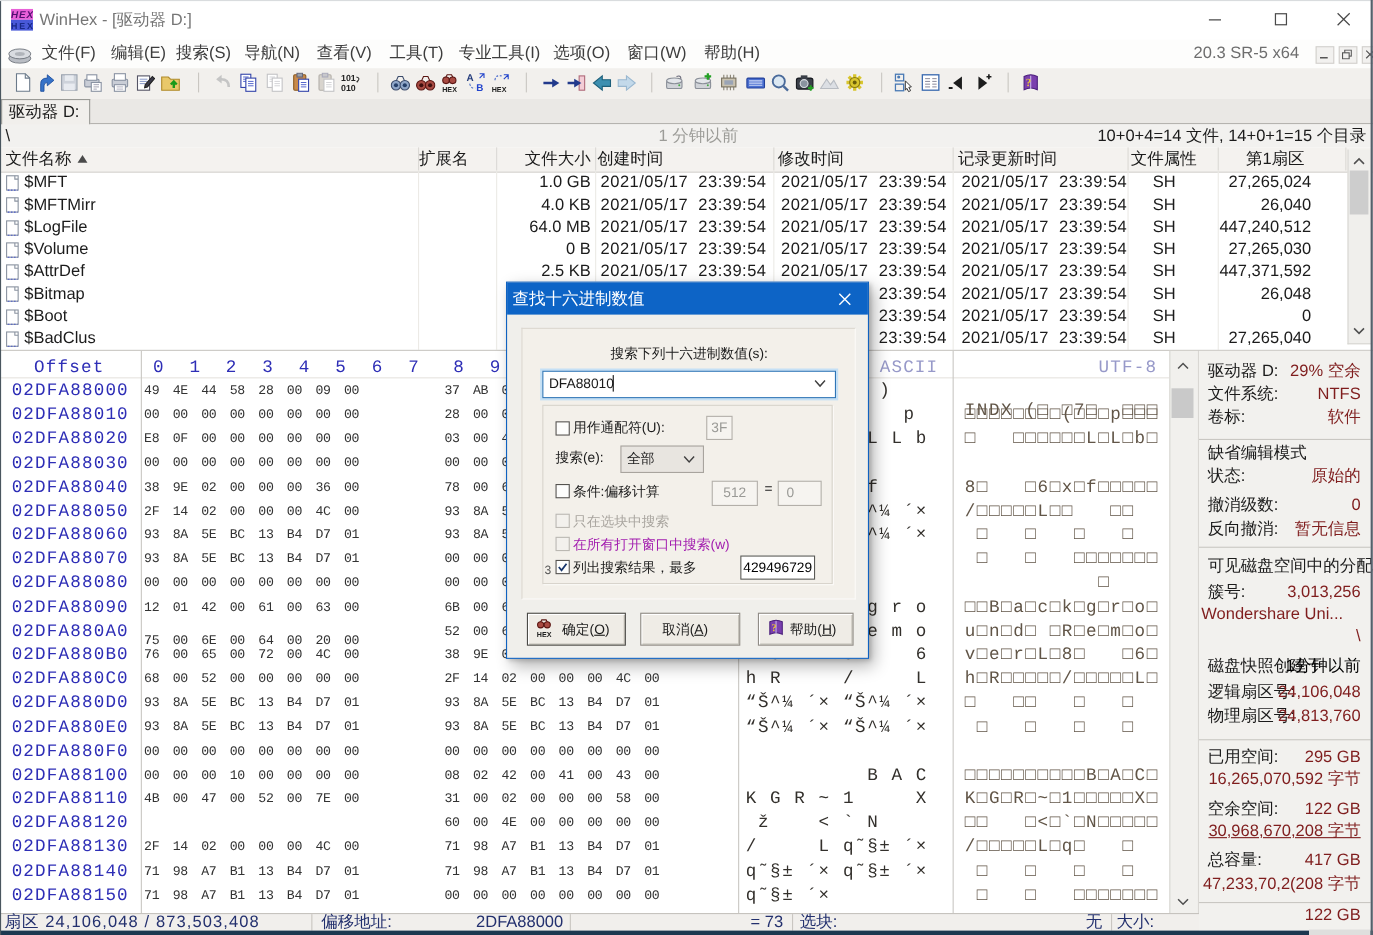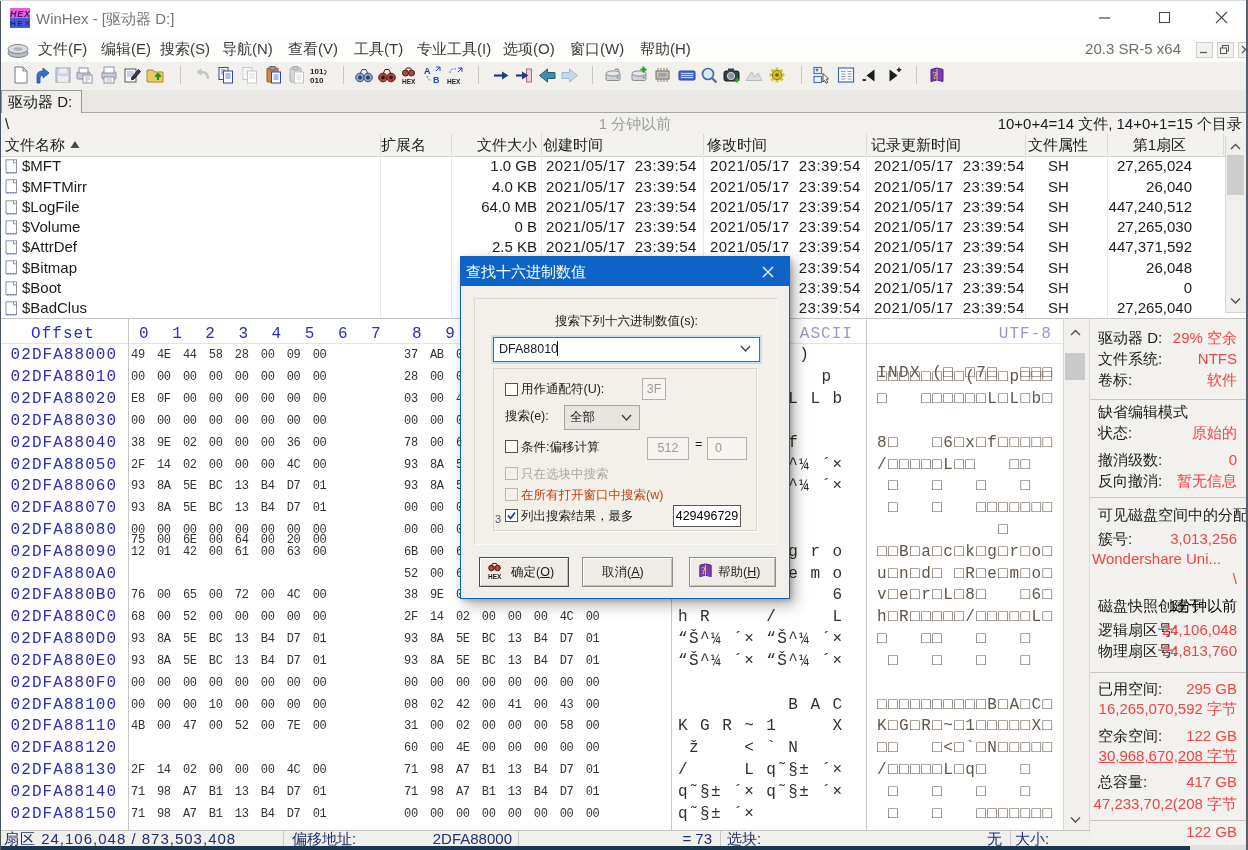--- a/index.html
+++ b/index.html
@@ -1,20 +1,20 @@
 <!DOCTYPE html>
 <html><head><meta charset="utf-8"><style>
 html,body{margin:0;padding:0;width:1248px;height:850px;overflow:hidden;background:#fff;
 font-family:"Liberation Sans",sans-serif;}
 #win{position:absolute;inset:0;width:1248px;height:850px;}
 .t{position:absolute;font-size:15px;line-height:20px;color:#1b1b1b;white-space:pre;}
 .t.r{text-align:right;}
 .gray{color:#9c9c98;}
 .navy{color:#23306e;}
-.blue{color:#ef4444;}
+.blue{color:#7f1d1d;}
 .hx{font-family:"Liberation Mono",monospace;font-size:12px;line-height:21.82px;letter-spacing:-0.3px;word-spacing:5.25px;color:#333;position:absolute;white-space:pre;}
 .hof{font-family:"Liberation Mono",monospace;font-size:16px;line-height:21.82px;letter-spacing:1.05px;color:#2e2eb6;position:absolute;white-space:pre;}
 .has{font-family:"Liberation Mono",monospace;font-size:16px;line-height:21.82px;letter-spacing:1.43px;color:#33302c;position:absolute;white-space:pre;}
 .hut{font-family:"Liberation Mono",monospace;font-size:16px;line-height:21.82px;letter-spacing:1.43px;color:#615547;position:absolute;white-space:pre;}
 .cb{position:absolute;width:11px;height:11px;background:#fdfdfc;border:1px solid #55534f;}
 .cb.dis{border-color:#bbb8b2;background:#f3f1ed;}
 .ed{position:absolute;background:#f6f4f0;border:1px solid #b3afa9;color:#9a9a96;font-size:12.5px;text-align:center;}
 #dlg .t{font-size:12.5px;}
 #dlg .t.big{font-size:15px;}
 .btn{position:absolute;background:#efece6;border:1px solid #908c86;box-shadow:inset 1px 1px 0 #fff,inset -1px -1px 0 #c2beb6;}
@@ -453,21 +453,21 @@
     <div class="hof" style="left:10.6px;top:519.96px">02DFA88080</div>
     <div class="hx" style="left:131px;top:519.96px">00 00 00 00 00 00 00 00</div>
     <div class="hx" style="left:404px;top:519.96px">00 00 00 00 00 00 00 00</div>
     <div class="hut" style="left:877px;top:519.96px">           □</div>
     <div class="hof" style="left:10.6px;top:541.78px">02DFA88090</div>
     <div class="hx" style="left:131px;top:541.78px">12 01 42 00 61 00 63 00</div>
     <div class="hx" style="left:404px;top:541.78px">6B 00 67 00 72 00 6F 00</div>
     <div class="has" style="left:678px;top:541.78px">  B a c k g r o</div>
     <div class="hut" style="left:877px;top:541.78px">□□B□a□c□k□g□r□o□</div>
     <div class="hof" style="left:10.6px;top:563.60px">02DFA880A0</div>
-    <div class="hx" style="left:131px;top:530px">75 00 6E 00 64 00 20 00</div>
+    <div class="hx" style="left:131px;top:572px">75 00 6E 00 64 00 20 00</div>
     <div class="hx" style="left:404px;top:563.60px">52 00 65 00 6D 00 6F 00</div>
     <div class="has" style="left:678px;top:563.60px">u n d   R e m o</div>
     <div class="hut" style="left:877px;top:563.60px">u□n□d□ □R□e□m□o□</div>
     <div class="hof" style="left:10.6px;top:585.42px">02DFA880B0</div>
     <div class="hx" style="left:131px;top:585.42px">76 00 65 00 72 00 4C 00</div>
     <div class="hx" style="left:404px;top:585.42px">38 9E 02 00 00 00 36 00</div>
     <div class="has" style="left:678px;top:585.42px">v e r L 8ž    6</div>
     <div class="hut" style="left:877px;top:585.42px">v□e□r□L□8□   □6□</div>
     <div class="hof" style="left:10.6px;top:607.24px">02DFA880C0</div>
     <div class="hx" style="left:131px;top:607.24px">68 00 52 00 00 00 00 00</div>
@@ -609,21 +609,21 @@
         <path d="M1 2l4.5 5L10 2" fill="none" stroke="#404040" stroke-width="1.3"></path>
       </svg>
       <div class="cb" style="left:44px;top:183px"></div>
       <div class="t" style="left:60px;top:180px">条件:偏移计算</div>
       <div class="ed" style="left:186px;top:180px;width:40px;height:21px;line-height:21px">512</div>
       <div class="t" style="left:234px;top:177px">=</div>
       <div class="ed" style="left:246px;top:180px;width:38px;height:21px;line-height:21px;text-align:left;padding-left:7px;width:31px">0</div>
       <div class="cb dis" style="left:44px;top:210px"></div>
       <div class="t" style="left:60px;top:207px;color:#a9a59f">只在选块中搜索</div>
       <div class="cb dis" style="left:44px;top:231px"></div>
-      <div class="t" style="left:60px;top:228px;color:#c2410c">在所有打开窗口中搜索(w)</div>
+      <div class="t" style="left:60px;top:228px;color:#a21caf">在所有打开窗口中搜索(w)</div>
       <div class="t" style="left:34px;top:252px;font-size:11px;color:#555">3</div>
       <div class="cb" style="left:44px;top:252px"></div>
       <svg style="position:absolute;left:45px;top:253px" width="11" height="11" viewBox="0 0 11 11">
         <path d="M2 5.5l2.5 3L9 2.5" fill="none" stroke="#17356b" stroke-width="1.6"></path>
       </svg>
       <div class="t" style="left:60px;top:249px">列出搜索结果，最多</div>
       <div style="position:absolute;left:212px;top:248px;width:66px;height:20px;background:#fff;border:1px solid #5a5a56;font-size:12.5px;line-height:20px;text-align:center;letter-spacing:0;font-family:'Liberation Sans',sans-serif">429496729</div>
       <div class="btn" style="left:18px;top:300px;width:88px;height:28px;border:1.5px solid #4b4b47"></div>
       <svg style="position:absolute;left:26px;top:305px" width="18" height="18" viewBox="0 0 18 18">
         <path d="M4 4.5L5.5 1.5h4L11 4.5" fill="none" stroke="#5a1512"></path>

